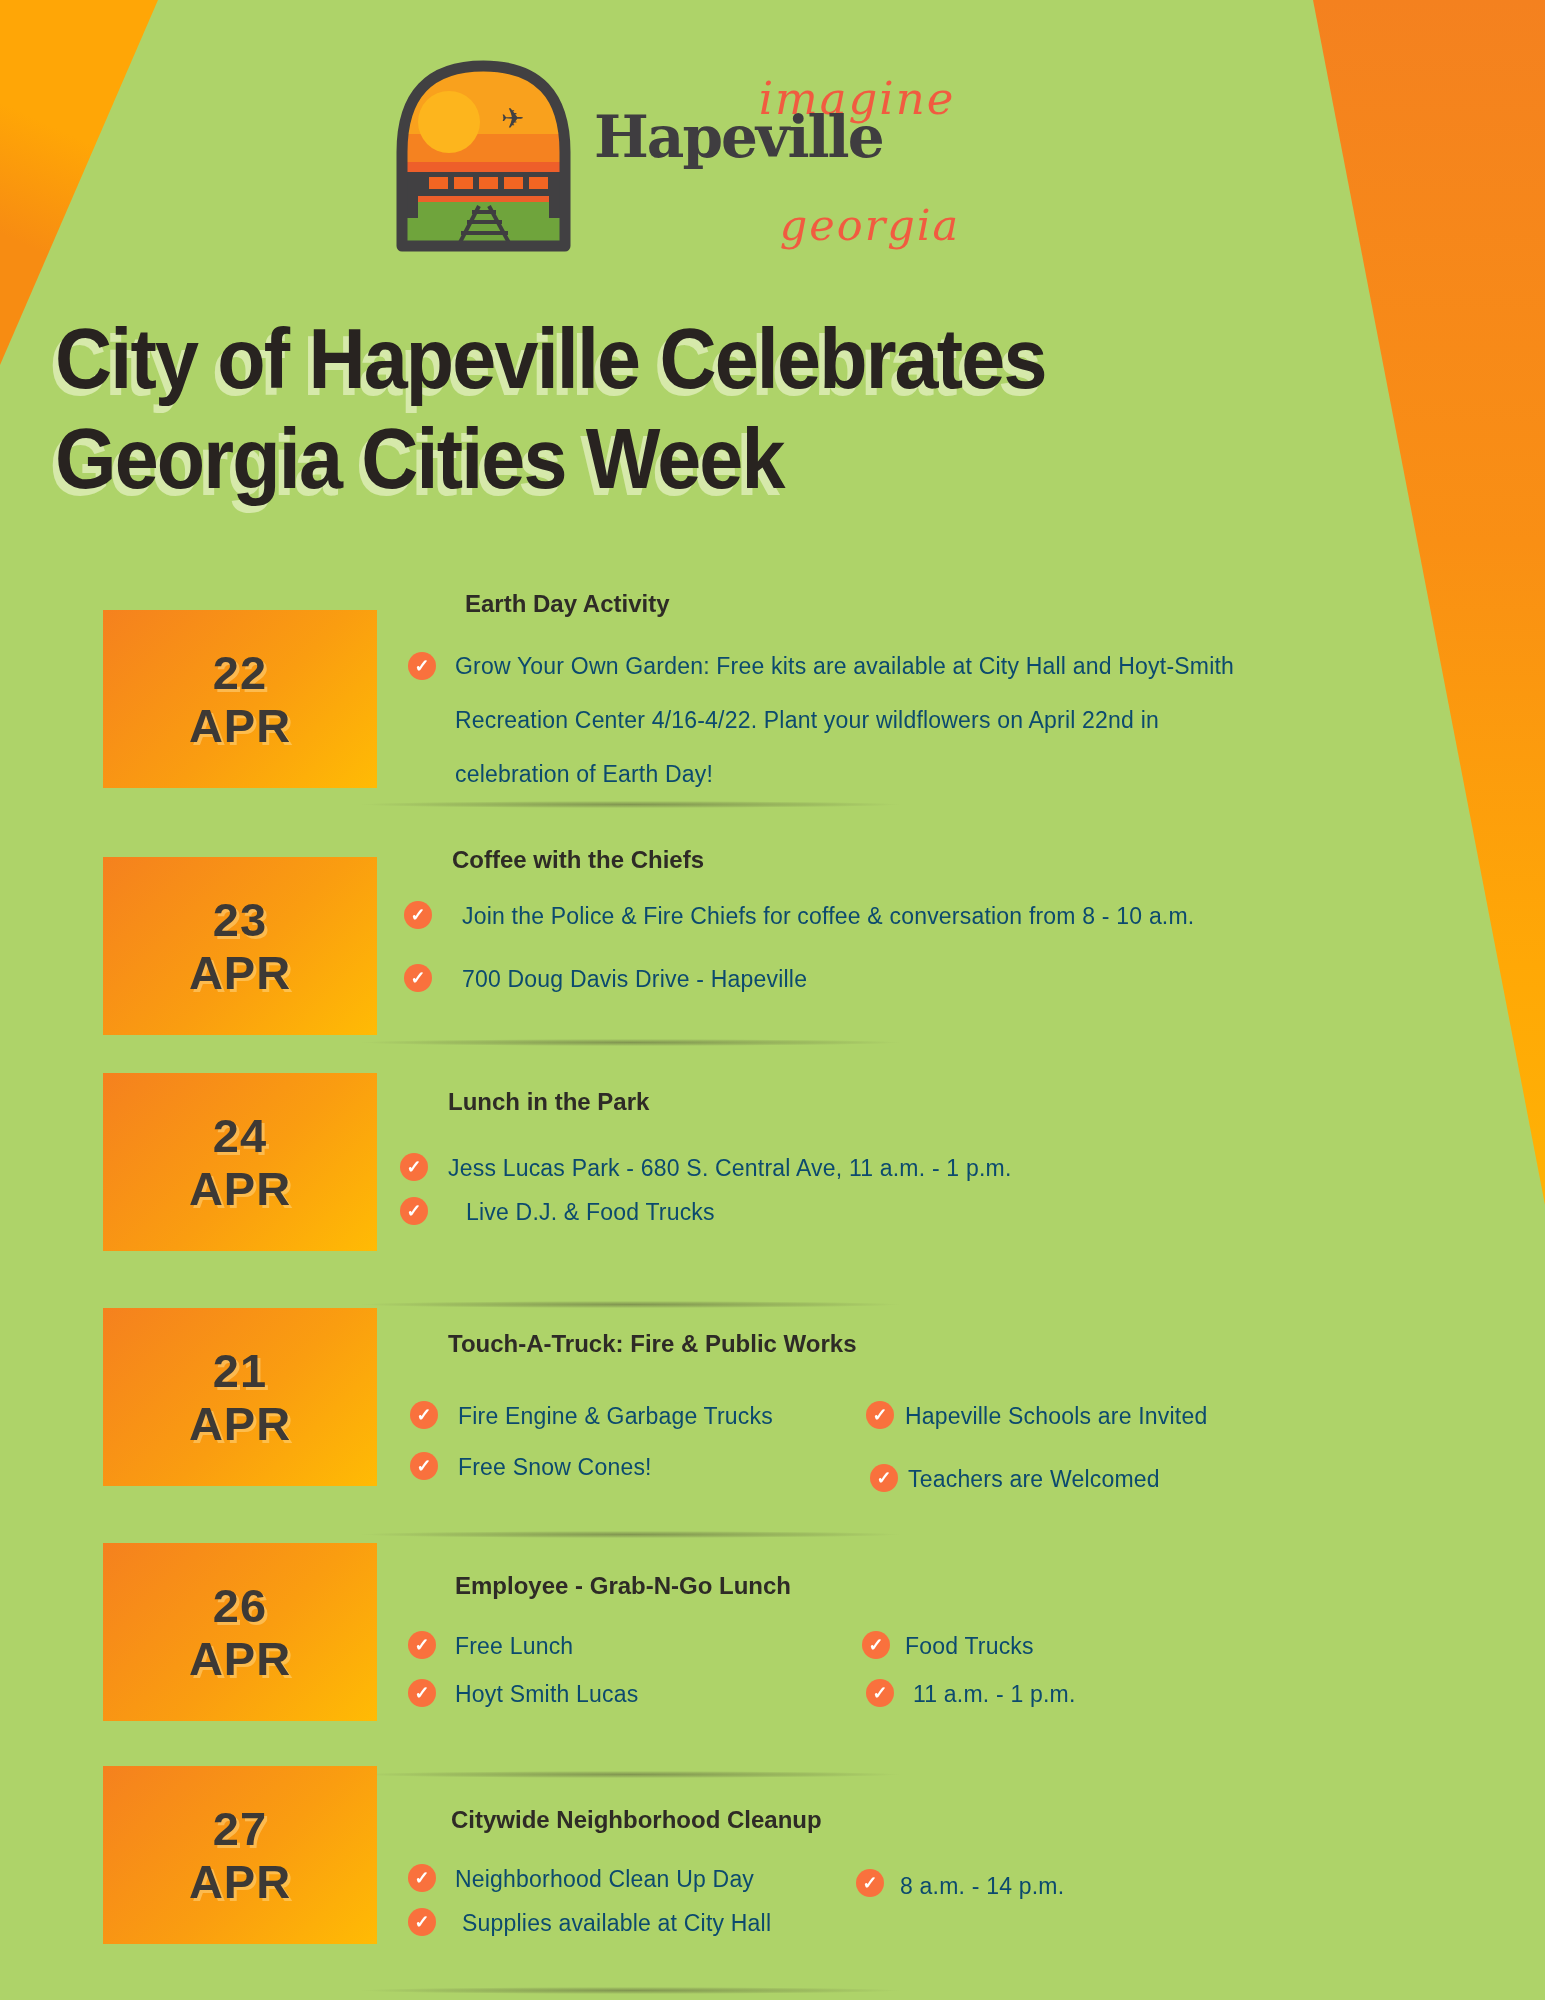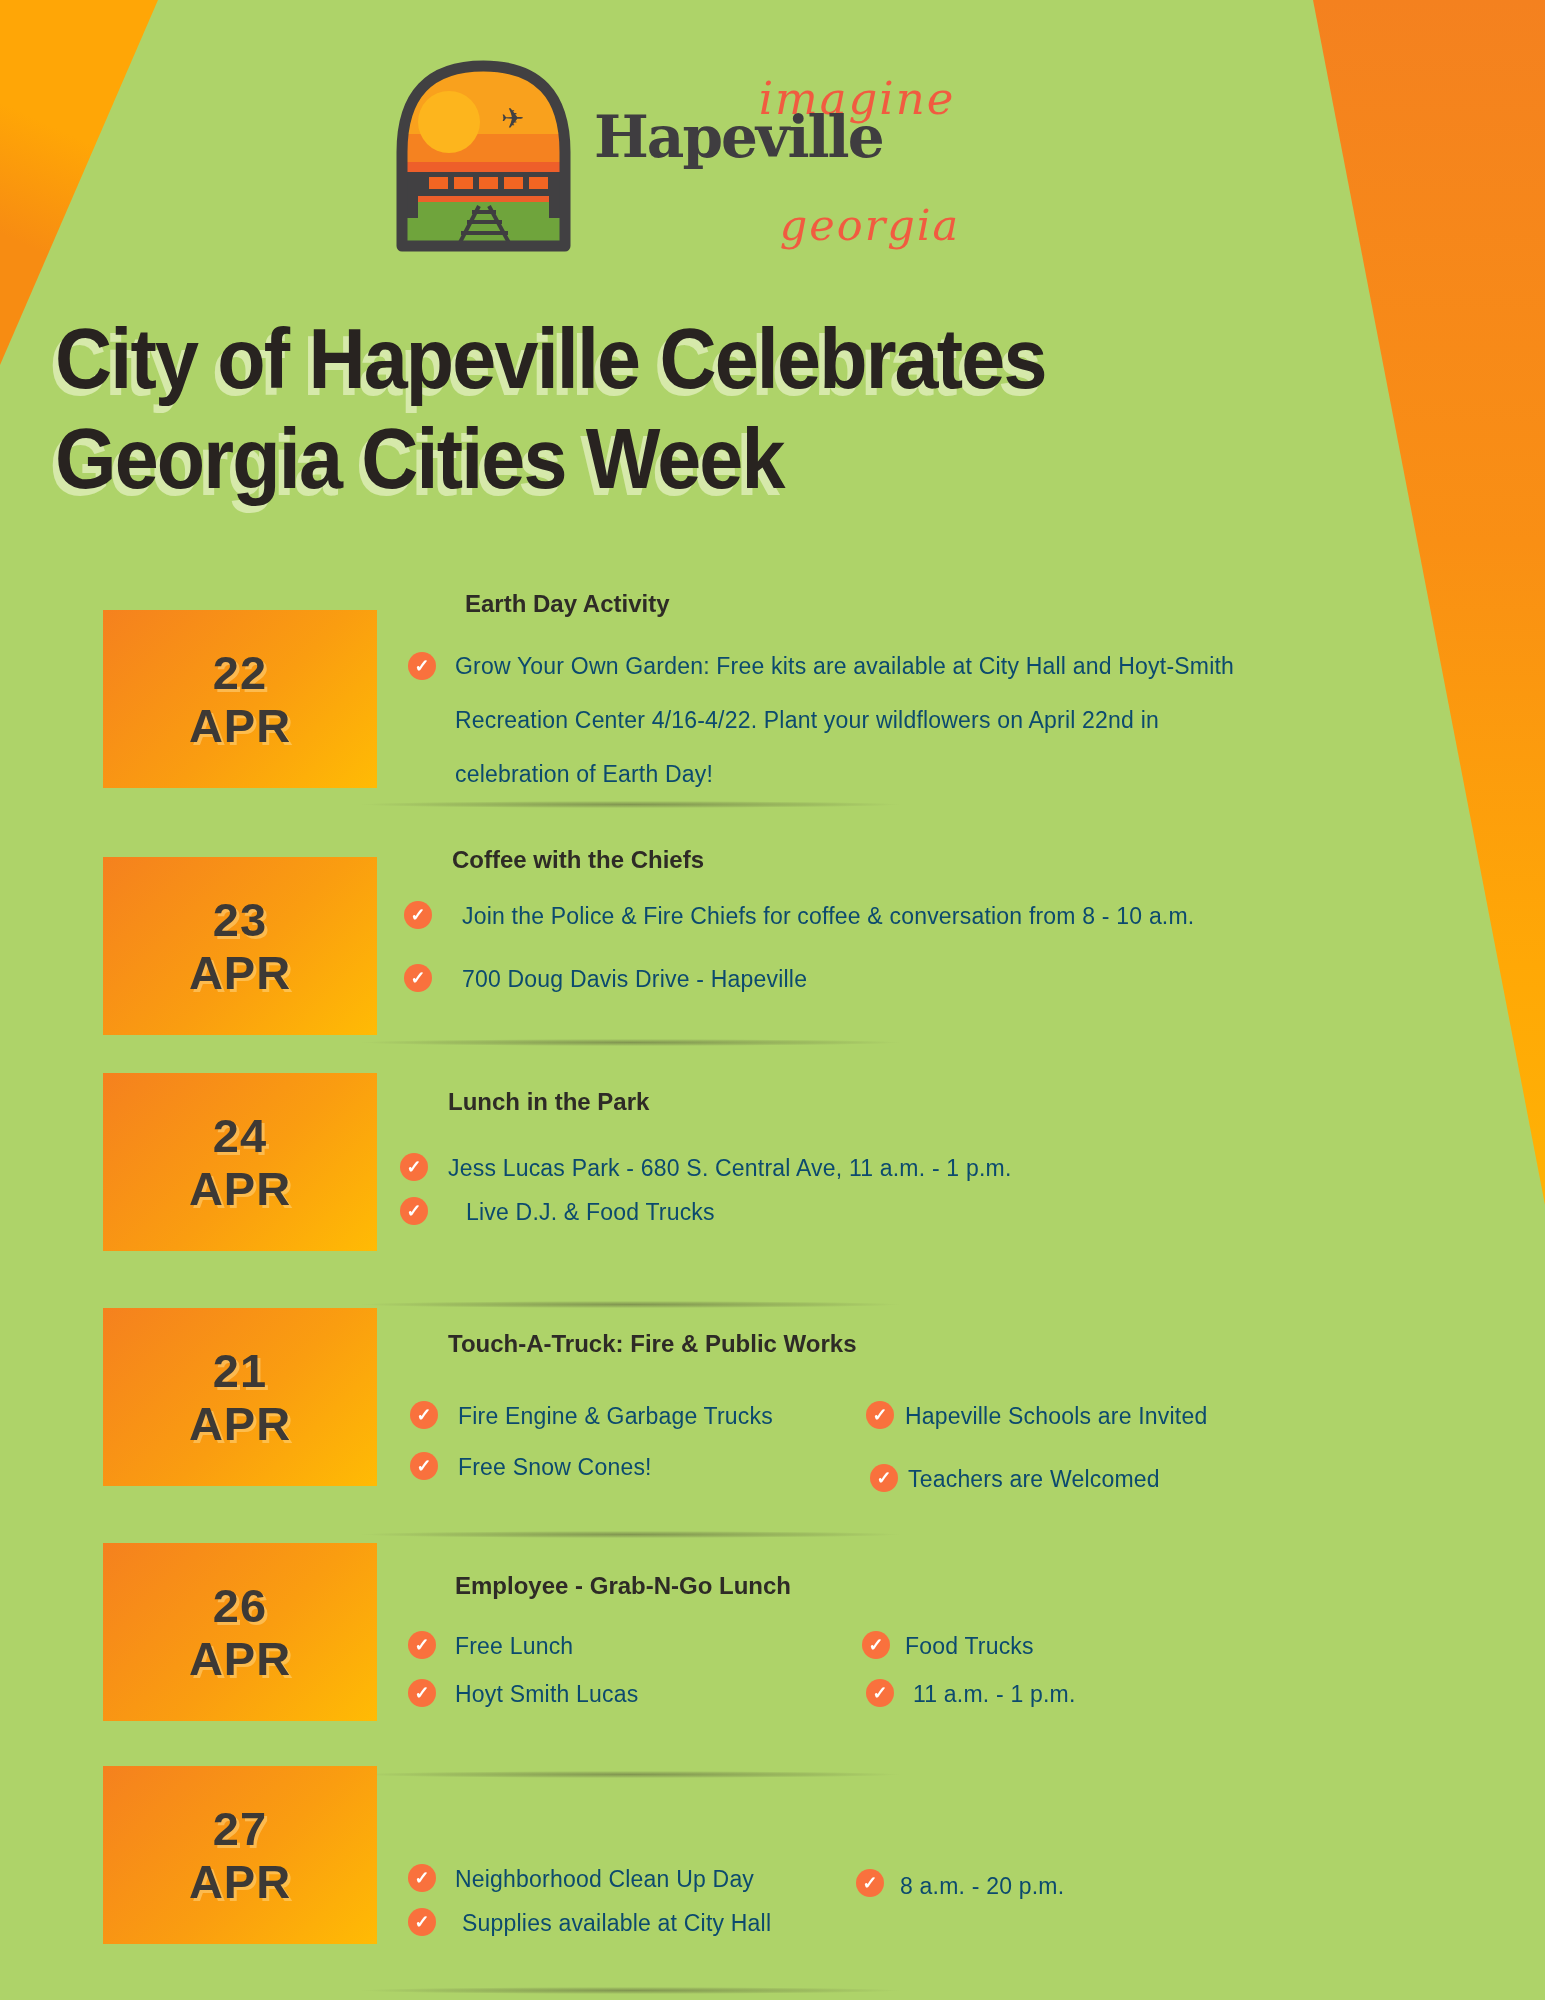--- a/index.html
+++ b/index.html
@@ -220,27 +220,28 @@
   <span class="chk" style="left:866px;top:1679px">
       <span>✓</span>
     </span>
   <div class="ev-text" style="left:913px;top:1681px">11 a.m. - 1 p.m.</div>
   <div class="divider" style="top:1770px"></div>
 
   <div class="datebox" style="top:1766px">
     <div class="day">27</div>
     <div class="mon">APR</div>
   </div>
+  <div class="ev-title" style="left:451px;top:1806px">Citywide Neighborhood Cleanup</div>
   <span class="chk" style="left:408px;top:1864px">
       <span>✓</span>
     </span>
   <div class="ev-text" style="left:455px;top:1866px">Neighborhood Clean Up Day</div>
   <span class="chk" style="left:856px;top:1869px">
       <span>✓</span>
     </span>
-  <div class="ev-text" style="left:900px;top:1873px">8 a.m. - 20 p.m.</div>
+  <div class="ev-text" style="left:900px;top:1873px">8 a.m. - 14 p.m.</div>
   <span class="chk" style="left:408px;top:1908px">
       <span>✓</span>
     </span>
   <div class="ev-text" style="left:462px;top:1910px">Supplies available at City Hall</div>
   <div class="divider" style="top:1986px"></div>
 
 </div>
 
 </body></html>

